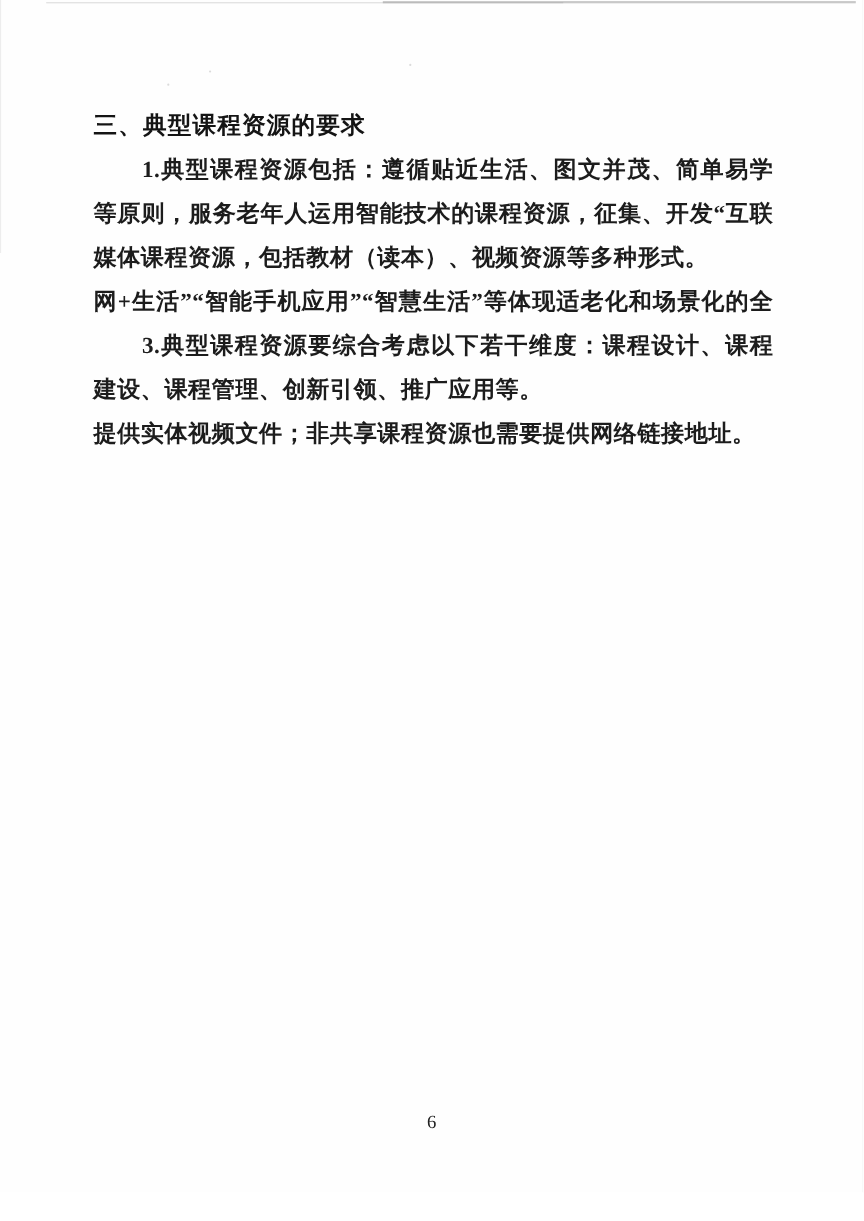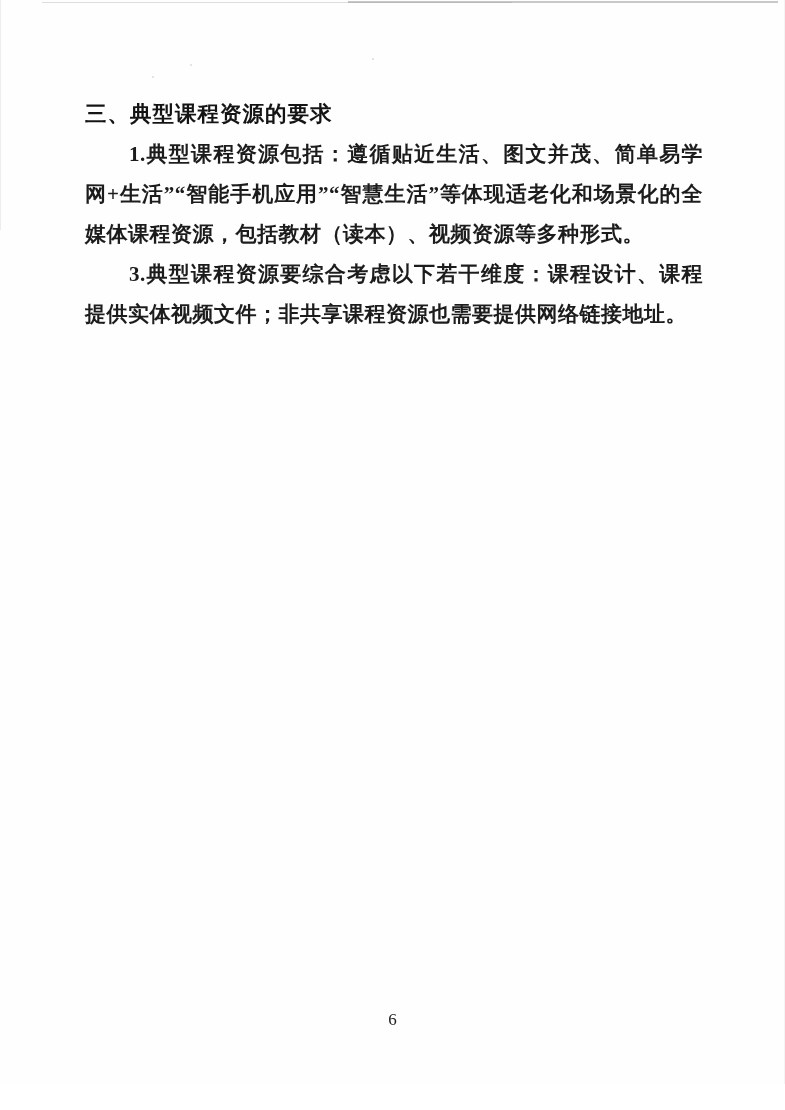--- a/index.html
+++ b/index.html
@@ -86,21 +86,23 @@
   <div class="artifact top-line-2"></div>
   <div class="artifact left-edge"></div>
   <div class="artifact right-edge"></div>
   <div class="speck" style="left:190px; top:64px;"></div>
   <div class="speck" style="left:152px; top:76px;"></div>
   <div class="speck" style="left:372px; top:58px;"></div>
 
   <div class="content">
     <h2 class="line heading">三、典型课程资源的要求</h2>
     <p class="line indent jfull">1.典型课程资源包括：遵循贴近生活、图文并茂、简单易学</p>
+    <p class="line jfull">等原则，服务老年人运用智能技术的课程资源，征集、开发“互联</p>
+    <p class="line">媒体课程资源，包括教材（读本）、视频资源等多种形式。</p>
     <p class="line jfull">网+生活”“智能手机应用”“智慧生活”等体现适老化和场景化的全</p>
-    <p class="line">媒体课程资源，包括教材（读本）、视频资源等多种形式。</p>
     <p class="line indent jfull">3.典型课程资源要综合考虑以下若干维度：课程设计、课程</p>
+    <p class="line">建设、课程管理、创新引领、推广应用等。</p>
     <p class="line">提供实体视频文件；非共享课程资源也需要提供网络链接地址。</p>
   </div>
 
   <div class="pagenum">6</div>
 
 </div>
 
 </body></html>

